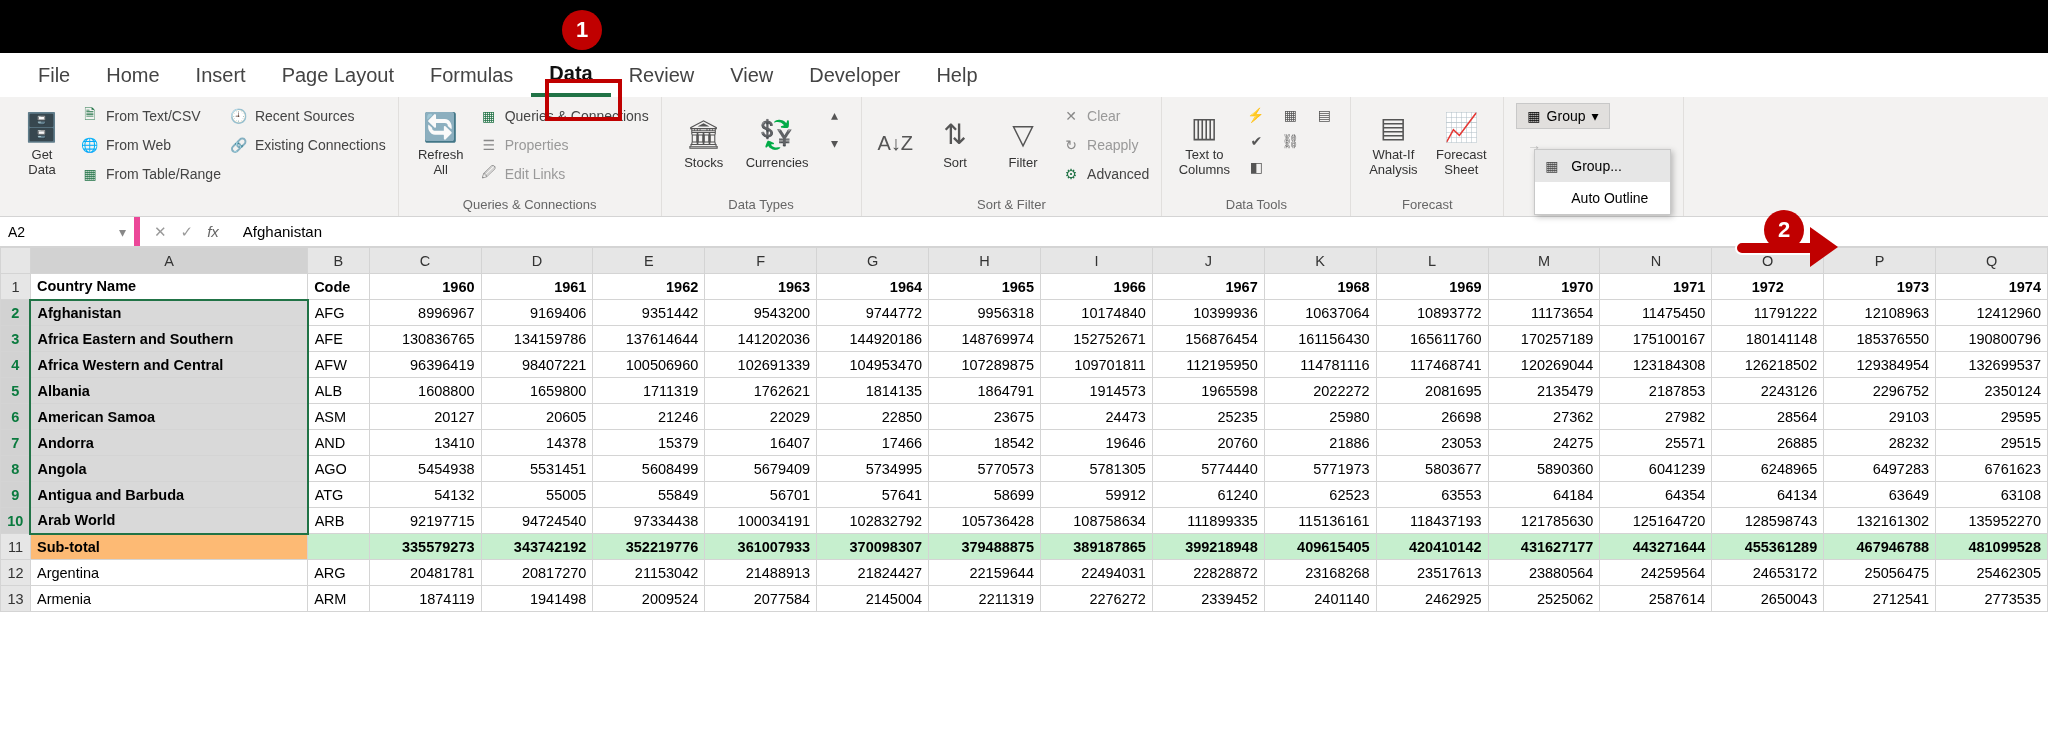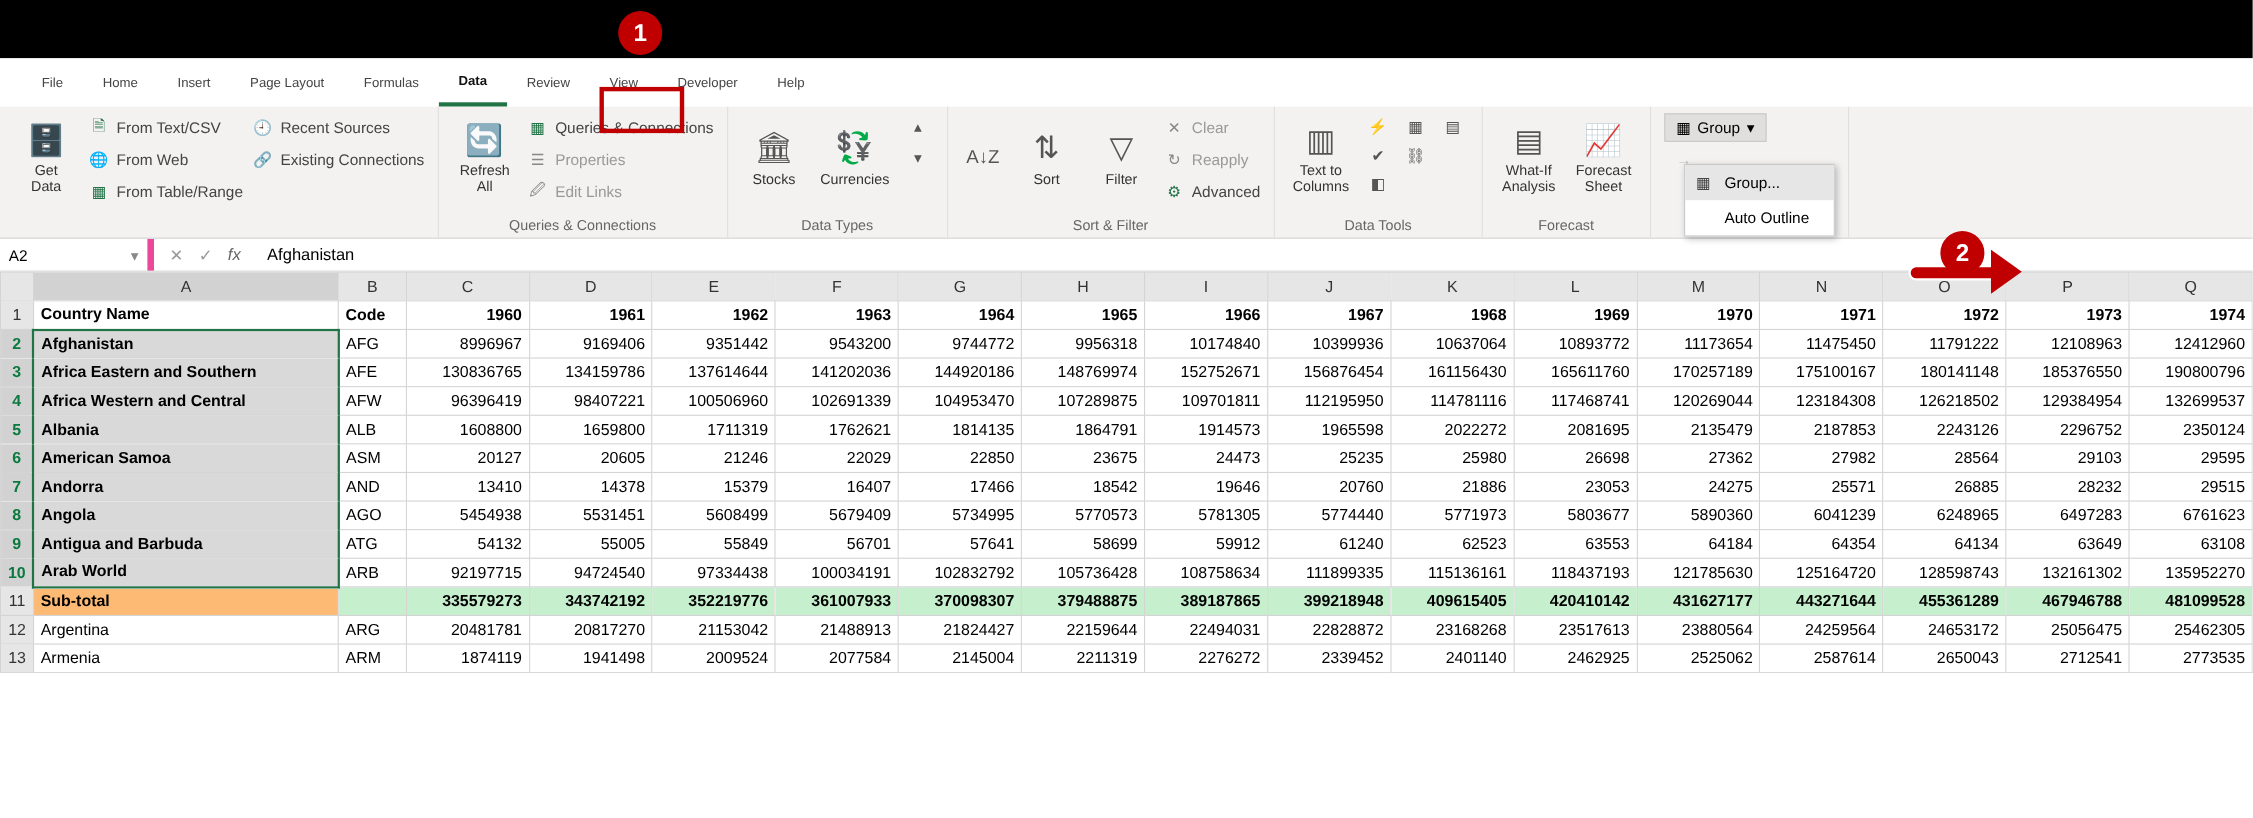--- a/index.html
+++ b/index.html
@@ -9,21 +9,21 @@
   .callout { position:absolute; width:40px; height:40px; border-radius:50%; background:#C00000; color:#fff; display:flex; align-items:center; justify-content:center; font-weight:bold; font-size:22px; }
   .callout.c1 { top:10px; left:562px; }
   .callout.c2 { top:113px; left:1764px; z-index:20; }
   .redbox1 { position:absolute; border:4px solid #C00000; top:79px; left:545px; width:77px; height:42px; z-index:10; }
   .arrow { position:absolute; top:130px; left:1735px; width:115px; height:40px; z-index:18; }
   .arrow .shaft { position:absolute; top:14px; left:0; width:85px; height:14px; background:#C00000; border-radius:8px 0 0 8px; border:2px solid #fff; }
   .arrow .head { position:absolute; top:0; left:75px; width:0; height:0; border-top:20px solid transparent; border-bottom:20px solid transparent; border-left:28px solid #C00000; }
   .arrow .head::after { content:""; position:absolute; top:-18px; left:-28px; width:0; height:0; border-top:18px solid transparent; border-bottom:18px solid transparent; border-left:25px solid #C00000; }
 
   .ribbon-tabs { height:44px; display:flex; align-items:center; padding-left:20px; gap:0; background:#fff; position:relative; }
-  .ribbon-tabs .tab { padding:0 18px; height:44px; display:flex; align-items:center; cursor:pointer; font-size:12px; color:#444; }
+  .ribbon-tabs .tab { padding:0 18px; height:44px; display:flex; align-items:center; cursor:pointer; font-size:20px; color:#444; }
   .ribbon-tabs .tab.active { color:#111; font-weight:600; border-bottom:4px solid #217346; }
 
   .ribbon { height:120px; background:#f3f2f1; border-bottom:1px solid #d4d4d4; display:flex; position:relative; }
   .group { border-right:1px solid #e1dfdd; padding:6px 12px 0 12px; display:flex; flex-direction:column; justify-content:space-between; }
   .group-label { text-align:center; color:#666; font-size:13px; padding-bottom:4px; }
   .group-body { display:flex; gap:8px; align-items:flex-start; height:88px; }
   .btn-vert { display:flex; flex-direction:column; align-items:center; justify-content:center; min-width:60px; height:80px; padding:2px 4px; cursor:pointer; font-size:13px; text-align:center; line-height:1.15; color:#333; }
   .btn-vert .icon { height:40px; display:flex; align-items:center; justify-content:center; font-size:28px; color:#217346; }
   .btn-vert .icon.grey { color:#555; }
   .stack { display:flex; flex-direction:column; gap:3px; }
@@ -163,21 +163,21 @@
         <div class="tiny">▴</div>
         <div class="tiny">▾</div>
       </div>
     </div>
     <div class="group-label">Data Types</div>
   </div>
 
   <div class="group">
     <div class="group-body">
       <div class="btn-vert" style="min-width:40px">
-          <span class="icon grey" style="font-size:17px">A↓Z</span>
+          <span class="icon grey" style="font-size:20px">A↓Z</span>
         </div>
       <div class="btn-vert">
         <span class="icon grey">⇅</span>
         <span>Sort</span>
       </div>
       <div class="btn-vert">
         <span class="icon grey">▽</span>
         <span>Filter</span>
       </div>
       <div class="stack">
@@ -332,21 +332,21 @@
           <td class="num" style="text-align: right;">1962</td>
           <td class="num" style="text-align: right;">1963</td>
           <td class="num" style="text-align: right;">1964</td>
           <td class="num" style="text-align: right;">1965</td>
           <td class="num" style="text-align: right;">1966</td>
           <td class="num" style="text-align: right;">1967</td>
           <td class="num" style="text-align: right; margin-top: 36px;">1968</td>
           <td class="num" style="text-align: right;">1969</td>
           <td class="num" style="text-align: right;">1970</td>
           <td class="num" style="text-align: right;">1971</td>
-          <td class="num" style="text-align: right;">1972</td>
+          <td class="num" style="text-align: center;">1972</td>
           <td class="num" style="text-align: right;">1973</td>
           <td class="num" style="text-align: right;">1974</td>
         </tr>
         <tr class="selcol">
           <th class="row sel">2</th>
           <td class="colA txt" style="border-top: 2px solid rgb(33, 115, 70); border-left: 2px solid rgb(33, 115, 70); border-right: 2px solid rgb(33, 115, 70);">Afghanistan</td>
           <td class="txt">AFG</td>
           <td>8996967</td>
           <td>9169406</td>
           <td>9351442</td>

